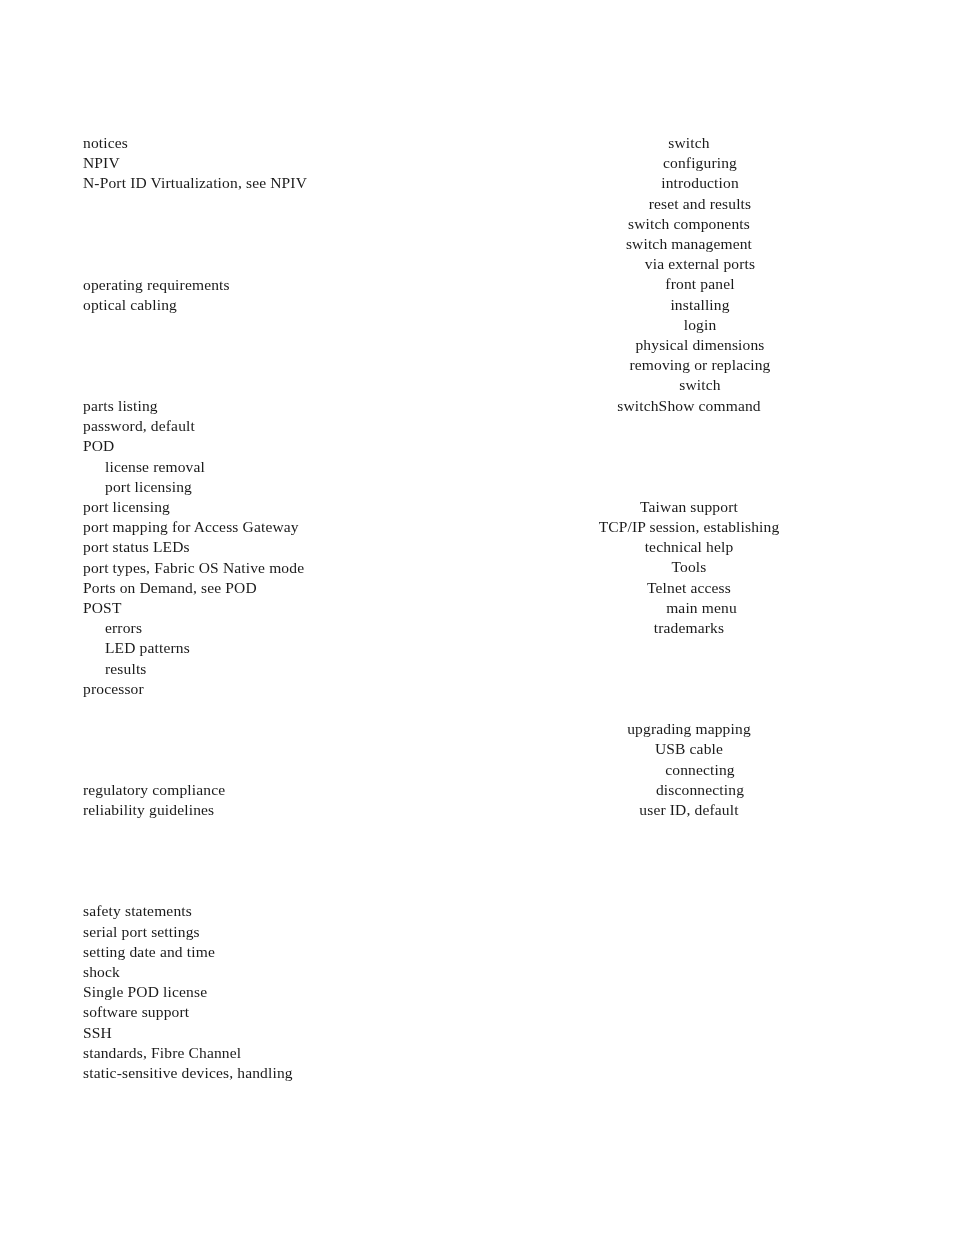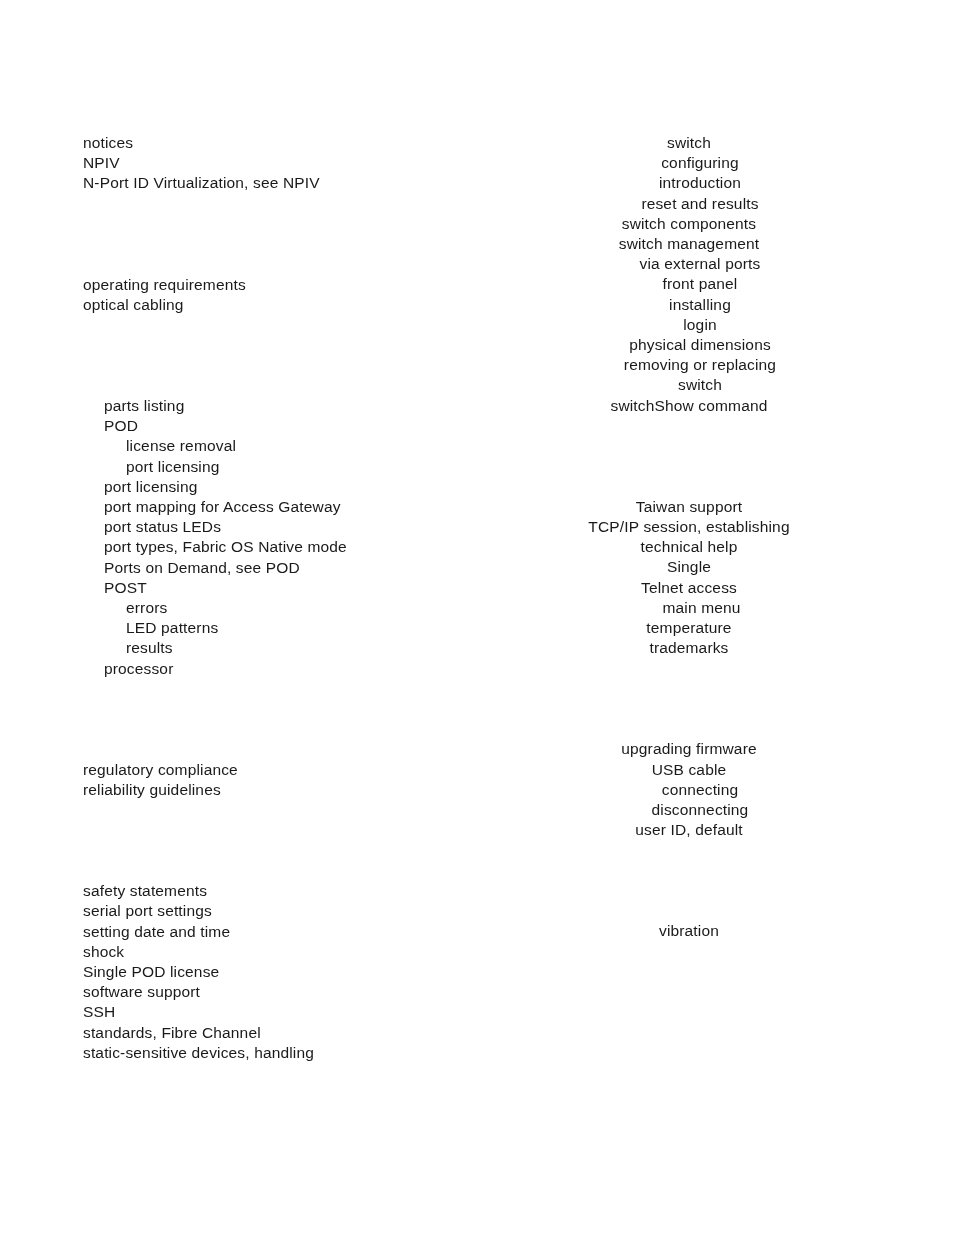--- a/index.html
+++ b/index.html
@@ -28,20 +28,21 @@
   .index-column {
     position: absolute;
     top: 0;
     width: 400px;
   }
   .index-column.left  { left: 83px; }
   .index-column.right { left: 489px; text-align: center; }
 
   .index-group {
     display: block;
+    font-family: Liberation Serif, serif;
   }
   
   .index-group + .index-group {
     margin-top: 0;
   }
 
   .index-entry {
     display: block;
     font-size: 15.5px;
     line-height: 20.2px;
@@ -62,22 +63,23 @@
     <div class="index-column left">
         <div class="index-group">
           <div class="index-entry level-0">notices</div>
           <div class="index-entry level-0">NPIV</div>
           <div class="index-entry level-0">N-Port ID Virtualization, see NPIV</div>
         </div>
         <div class="index-group" style="margin-top: 81px;">
           <div class="index-entry level-0">operating requirements</div>
           <div class="index-entry level-0">optical cabling</div>
         </div>
-        <div class="index-group" style="margin-top: 81px; margin-left: 21px;">
+        <div class="index-group" style="margin-top: 81px;">
           <div class="index-entry level-0">parts listing</div>
+          <div class="index-entry level-0">password, default</div>
           <div class="index-entry level-0">POD</div>
           <div class="index-entry level-1">license removal</div>
           <div class="index-entry level-1">port licensing</div>
           <div class="index-entry level-0">port licensing</div>
           <div class="index-entry level-0">port mapping for Access Gateway</div>
           <div class="index-entry level-0">port status LEDs</div>
           <div class="index-entry level-0">port types, Fabric OS Native mode</div>
           <div class="index-entry level-0">Ports on Demand, see POD</div>
           <div class="index-entry level-0">POST</div>
           <div class="index-entry level-1">errors</div>
@@ -116,32 +118,28 @@
           <div class="index-entry level-1">login</div>
           <div class="index-entry level-1">physical dimensions</div>
           <div class="index-entry level-1">removing or replacing</div>
           <div class="index-entry level-1">switch</div>
           <div class="index-entry level-0">switchShow command</div>
         </div>
         <div class="index-group" style="margin-top: 81px;">
           <div class="index-entry level-0">Taiwan support</div>
           <div class="index-entry level-0">TCP/IP session, establishing</div>
           <div class="index-entry level-0">technical help</div>
-          <div class="index-entry level-0">Single</div>
+          <div class="index-entry level-0">Tools</div>
           <div class="index-entry level-0">Telnet access</div>
           <div class="index-entry level-1b">main menu</div>
-          <div class="index-entry level-0">temperature</div>
           <div class="index-entry level-0">trademarks</div>
         </div>
         <div class="index-group" style="margin-top: 81px;">
-          <div class="index-entry level-0">upgrading firmware</div>
+          <div class="index-entry level-0">upgrading mapping</div>
           <div class="index-entry level-0">USB cable</div>
           <div class="index-entry level-1">connecting</div>
           <div class="index-entry level-1">disconnecting</div>
           <div class="index-entry level-0">user ID, default</div>
-        </div>
-        <div class="index-group" style="margin-top: 81px;">
-          <div class="index-entry level-0">vibration</div>
         </div>
       </div>
 
   </div>
 </div>
 
 </body></html>

